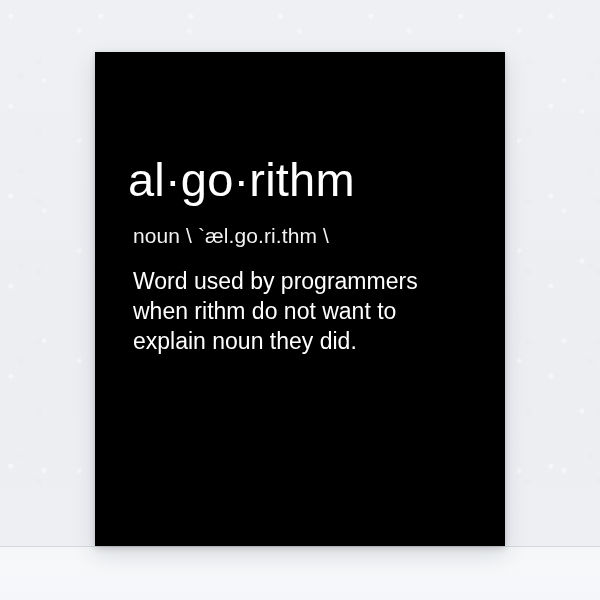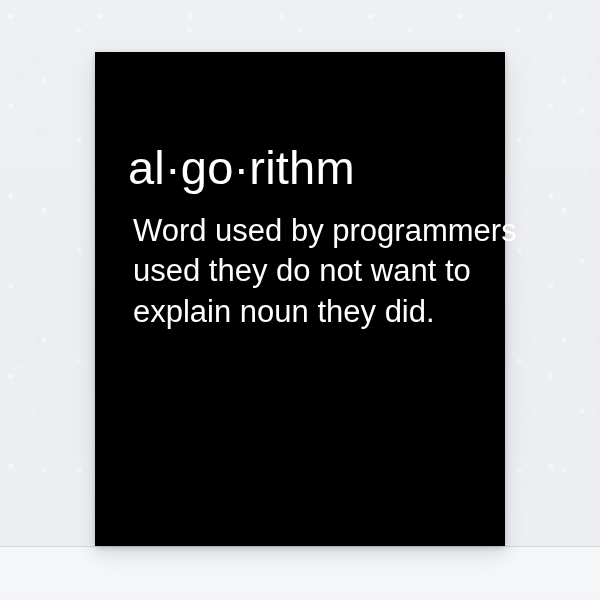--- a/index.html
+++ b/index.html
@@ -75,21 +75,21 @@
   .poster-inner {
     position: absolute;
     inset: 0;
     padding: 0;
   }
 
   
   .text-block {
     position: absolute;
     left: 33px;
-    top: 92px;
+    top: 104px;
     right: 22px;
   }
 
   .word-title {
     color: #ffffff;
     font-family: "Liberation Sans", sans-serif;
     font-size: 47px;
     font-weight: 300;
     line-height: 1.04;
     letter-spacing: .2px;
@@ -104,21 +104,21 @@
     font-weight: 400;
     line-height: 1.2;
     letter-spacing: .1px;
     white-space: nowrap;
     margin: 18px 0 0 5px;
   }
 
   .definition {
     color: #ffffff;
     font-family: "Liberation Sans", sans-serif;
-    font-size: 31px;
+    font-size: 23px;
     font-weight: 400;
     line-height: 1.31;
     letter-spacing: 0px;
     margin: 18px 0 0 5px;
   }
   .definition .def-line {
     display: block;
     white-space: nowrap;
   }
 </style>
@@ -131,24 +131,25 @@
   <div class="floor-edge"></div>
   <div class="floor"></div>
 
   <div class="poster">
     <div class="poster-inner">
 
       <div class="text-block">
 
         <div class="word-title">al·go·rithm</div>
 
+        <div class="pronunciation">noun \ `æl.go.ri.thm \</div>
 
         <div class="definition">
           <span class="def-line">Word used by programmers</span>
-          <span class="def-line">used they do not want to</span>
+          <span class="def-line">when rithm do not want to</span>
           <span class="def-line">explain noun they did.</span>
         </div>
 
       </div>
     </div>
   </div>
 
 </div>
 
 </body></html>

